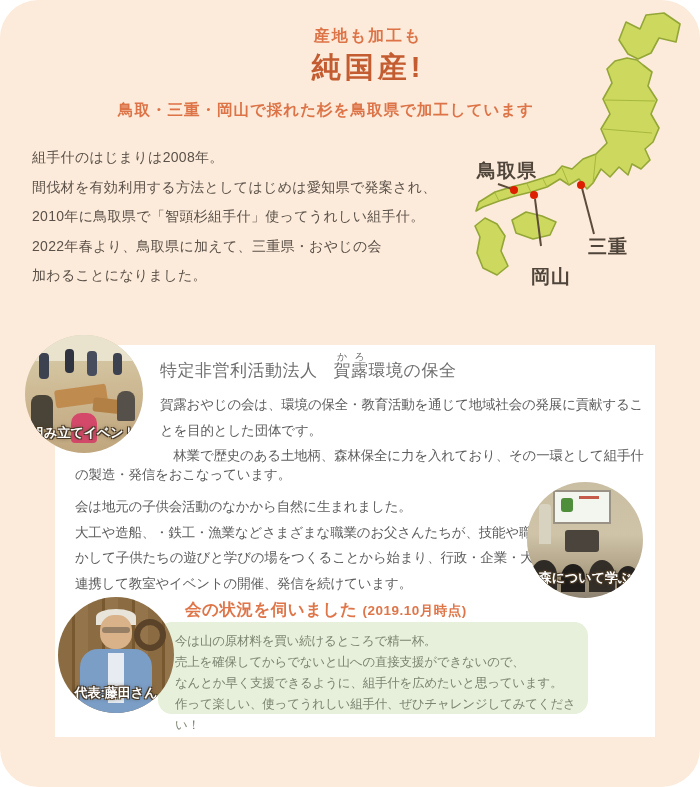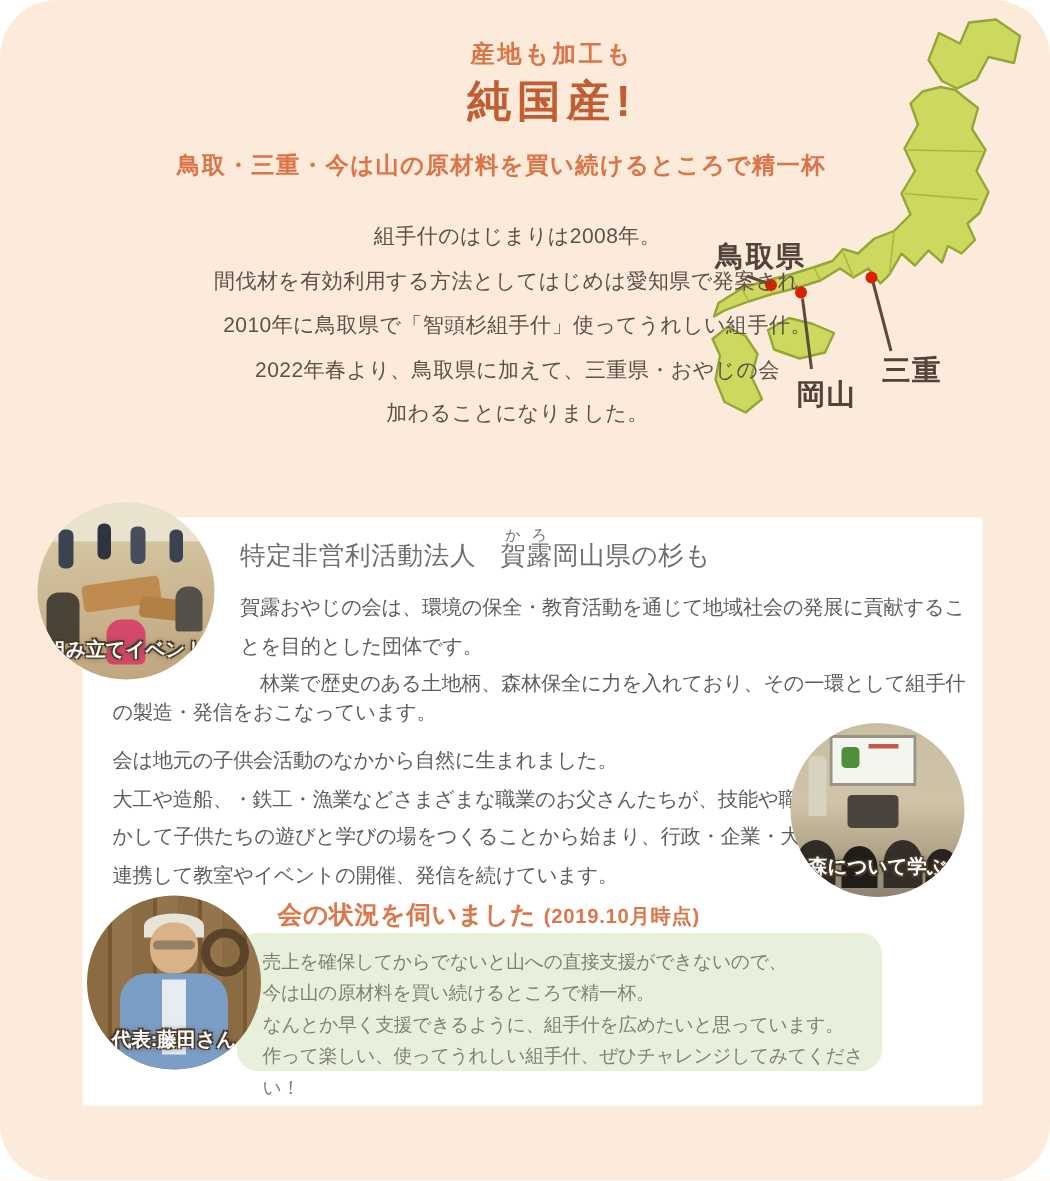--- a/index.html
+++ b/index.html
@@ -9,25 +9,25 @@
 
   
   .tagline { position:absolute; left:0; top:26px; width:736px; text-align:center; font-size:16px; font-weight:bold; color:#dd7448; letter-spacing:2px; }
   .big-title { position:absolute; left:0; top:48px; width:736px; text-align:center; font-size:29px; font-weight:bold; color:#c45c31; letter-spacing:4px; }
   .subtitle { position:absolute; left:118px; top:100px; width:460px; font-size:15.5px; font-weight:bold; color:#dd7448; letter-spacing:1px; }
 
   
   .map-wrap { position:absolute; left:452px; top:8px; width:248px; height:285px; }
   .map-label { position:absolute; font-size:19px; font-weight:bold; color:#50453a; letter-spacing:1px; }
   .lbl-tottori { left:25px; top:150px; }
-  .lbl-okayama { left:79px; top:242px; }
+  .lbl-okayama { left:79px; top:256px; }
   .lbl-mie { left:136px; top:226px; }
 
   
-  .intro { position:absolute; left:45px; top:143px; width:600px; font-size:14px; line-height:29.5px; color:#5b5148; letter-spacing:0.3px;text-align:center; }
+  .intro { position:absolute; left:32px; top:143px; width:600px; font-size:14px; line-height:29.5px; color:#5b5148; letter-spacing:0.3px; }
 
   
   .card { position:absolute; left:55px; top:345px; width:600px; height:392px; background:#ffffff; }
 
   .card-title { position:absolute; left:160px; top:352px; font-size:17px; color:#6e6e6e; letter-spacing:0.5px; }
   .card-title ruby rt { font-size:10px; color:#6e6e6e;font-family:Liberation Serif, serif; }
   .title-gap { display:inline-block; width:16px; }
 
   .para { position:absolute; font-size:13.5px; line-height:25.5px; color:#5e5e5e; letter-spacing:-0.2px; z-index:1; }
   .para1a { left:160px; top:392px; width:485px; }
@@ -51,21 +51,21 @@
   .bubble-text { position:absolute; left:17px; top:9px; font-size:12.5px; line-height:21px; color:#7b8471; letter-spacing:-0.2px; }
 </style>
 </head>
 <body>
 
 <div id="page">
   <div class="sheet"></div>
 
   <div class="tagline">産地も加工も</div>
   <div class="big-title">純国産!</div>
-  <div class="subtitle">鳥取・三重・今は山の原材料を買い続けるところで精一杯</div>
+  <div class="subtitle">鳥取・三重・岡山で採れた杉を鳥取県で加工しています</div>
 
   <div class="map-wrap">
     <svg width="248" height="285" viewBox="0 0 248 285">
       <g fill="#ccd95e" stroke="#94a637" stroke-width="1.6" stroke-linejoin="round">
 
         <path d="M176,46 L167,32 L174,14 L188,21 L194,7 L212,5 L228,16 L224,34 L207,30 L199,45 L186,51 Z"></path>
 
         <path d="M191,57 L200,64 L196,78 L205,92 L199,106 L207,120 L201,134 L193,141 L198,152 L189,161 L180,156 L176,167 L167,159 L158,169 L149,161 L141,175 L135,181 L127,171 L117,177 L108,171 L95,179 L79,184 L63,188 L47,193 L31,199 L24,203 L27,194 L43,184 L59,179 L75,175 L91,170 L103,166 L110,158 L120,161 L131,151 L144,146 L155,135 L149,121 L158,106 L151,91 L160,75 L155,61 L163,53 L175,50 L185,52 Z"></path>
 
         <path d="M60,212 L74,204 L90,208 L104,214 L98,227 L81,231 L64,225 Z"></path>
@@ -102,21 +102,21 @@
     <div>組手什のはじまりは2008年。</div>
     <div>間伐材を有効利用する方法としてはじめは愛知県で発案され、</div>
     <div>2010年に鳥取県で「智頭杉組手什」使ってうれしい組手什。</div>
     <div>2022年春より、鳥取県に加えて、三重県・おやじの会</div>
     <div>加わることになりました。</div>
   </div>
 
   <div class="card"></div>
 
   <div class="card-title">
-    <span>特定非営利活動法人</span><span class="title-gap"></span><ruby><span>賀露</span><rt>かろ</rt></ruby><span>岡山県の杉も</span>
+    <span>特定非営利活動法人</span><span class="title-gap"></span><ruby><span>賀露</span><rt>かろ</rt></ruby><span>環境の保全</span>
   </div>
 
   <div class="para para1a">
     <div>賀露おやじの会は、環境の保全・教育活動を通じて地域社会の発展に貢献するこ</div>
     <div>とを目的とした団体です。</div>
     <div>　林業で歴史のある土地柄、森林保全に力を入れており、その一環として組手什</div>
   </div>
   <div class="para para1b">
     <div>の製造・発信をおこなっています。</div>
   </div>
@@ -164,19 +164,19 @@
     <div class="shape" style="left:50px;top:56px;width:16px;height:50px;background:#e6ecf2;"></div>
     <div class="caption">代表:藤田さん</div>
   </div>
 
   <div class="interview-heading">
     <span>会の状況を伺いました</span>
     <span class="date-note">(2019.10月時点)</span>
   </div>
   <div class="bubble">
     <div class="bubble-text">
+      <div>今は山の原材料を買い続けるところで精一杯。</div>
       <div>売上を確保してからでないと山への直接支援ができないので、</div>
-      <div>今は山の原材料を買い続けるところで精一杯。</div>
       <div>なんとか早く支援できるように、組手什を広めたいと思っています。</div>
       <div>作って楽しい、使ってうれしい組手什、ぜひチャレンジしてみてください！</div>
     </div>
   </div>
 </div>
 
 </body></html>

